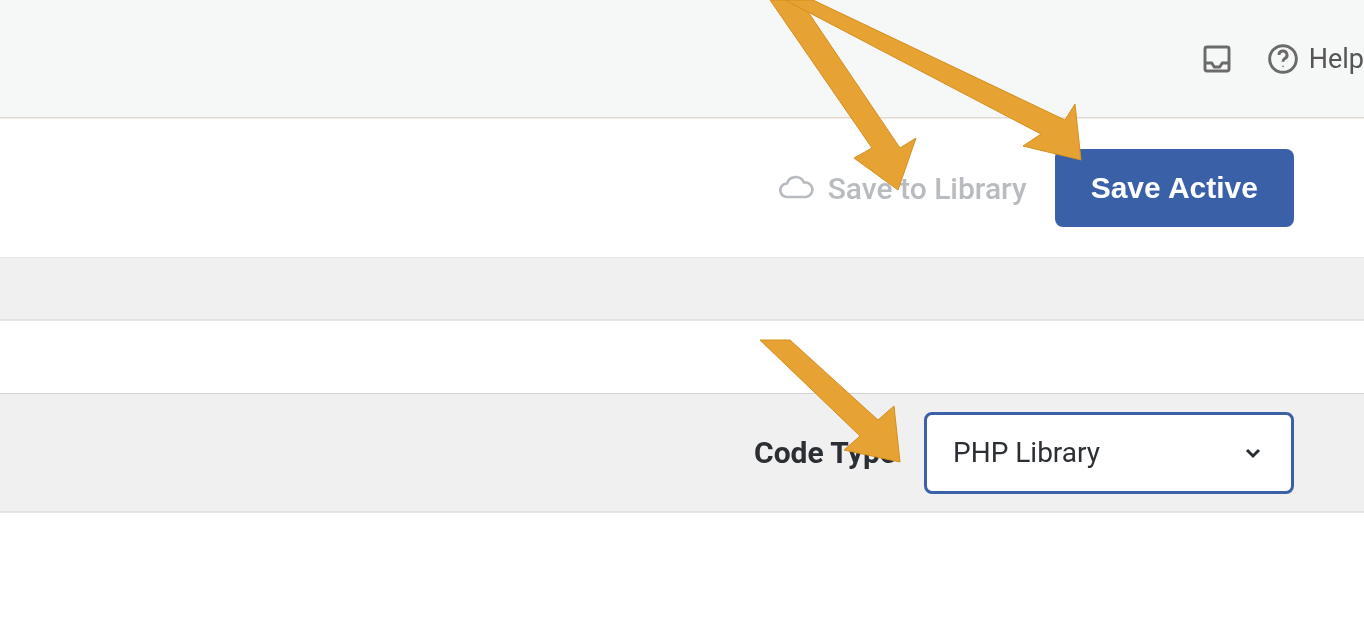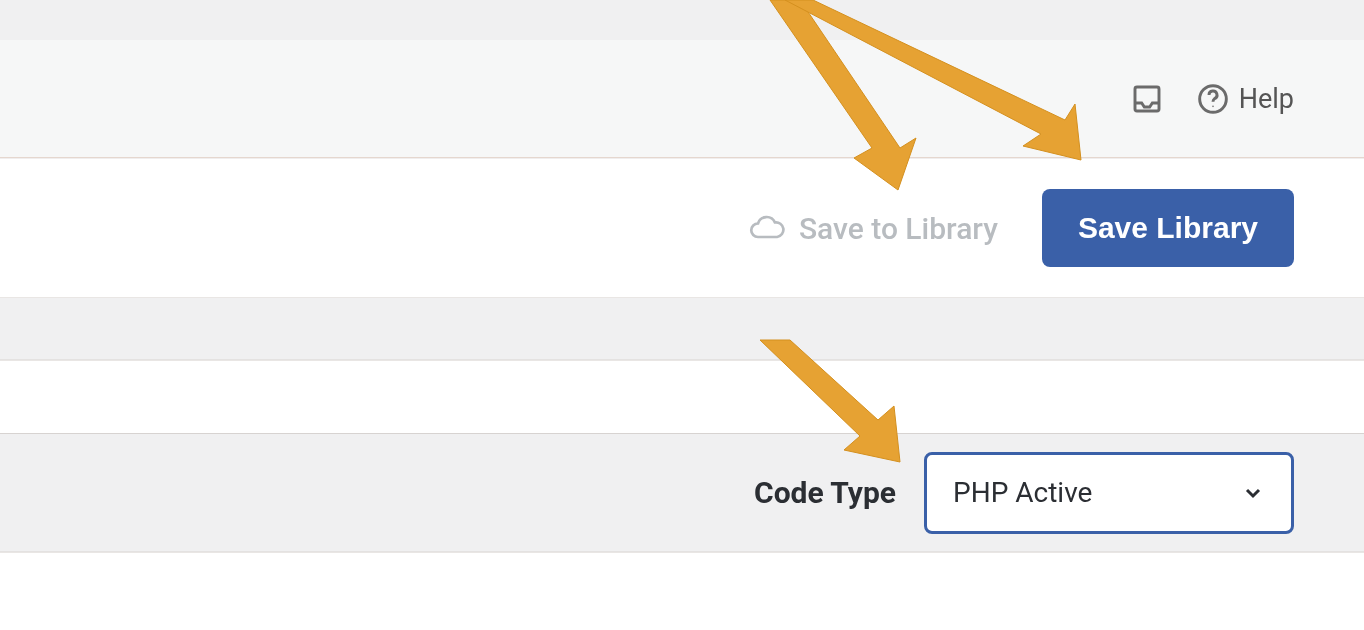--- a/index.html
+++ b/index.html
@@ -13,23 +13,21 @@
   }
 
   
   .topbar {
     height: 118px;
     background: #f6f7f7;
     border-bottom: 1px solid #e5d7cf;
     display: flex;
     justify-content: flex-end;
     align-items: center;
-    padding-right: 70px;
     gap: 34px;
-    margin-top: 40px;
   }
   .topbar .icon-btn {
     display: inline-flex;
     align-items: center;
     gap: 10px;
     color: #555;
     font-size: 27px;
     cursor: pointer;
   }
   .topbar .icon-svg {
@@ -43,21 +41,21 @@
   
   .actionbar {
     background: #fff;
     border-top: 1px solid #f0eeee;
     border-bottom: 1px solid #e9e6e4;
     height: 140px;
     display: flex;
     justify-content: flex-end;
     align-items: center;
     padding-right: 70px;
-    gap: 44px;
+    gap: 28px;
   }
   .save-library {
     display: inline-flex;
     align-items: center;
     gap: 14px;
     color: #b8bcc0;
     font-size: 30px;
     font-weight: 500;
   }
   .cloud-svg {
@@ -208,33 +206,33 @@
   </span>
 </div>
 
 <div class="actionbar">
   <span class="save-library">
     <svg class="cloud-svg" viewBox="0 0 32 20">
       <path d="M8 18 a6 6 0 0 1 0 -12 a8 8 0 0 1 15 -1 a6 6 0 0 1 2 13 Z"></path>
     </svg>
     <span>Save to Library</span>
   </span>
-  <button class="save-btn">Save Library</button>
+  <button class="save-btn">Save Active</button>
 </div>
 
 <div class="gap1"></div>
 
 <div class="title-row">
   <input class="title-input" type="text" placeholder="" style="">
 </div>
 
 <div class="codetype-row">
   <span class="codetype-label">Code Type</span>
   <div class="codetype-select">
-    <span class="value">PHP Active</span>
+    <span class="value">PHP Library</span>
     <svg class="chevron" viewBox="0 0 24 24">
       <polyline points="6 9 12 15 18 9"></polyline>
     </svg>
   </div>
 </div>
 
 <div class="editor"></div>
 
 <div class="arrow" style="left:770px; top:0px;">
   <svg width="180" height="190">

